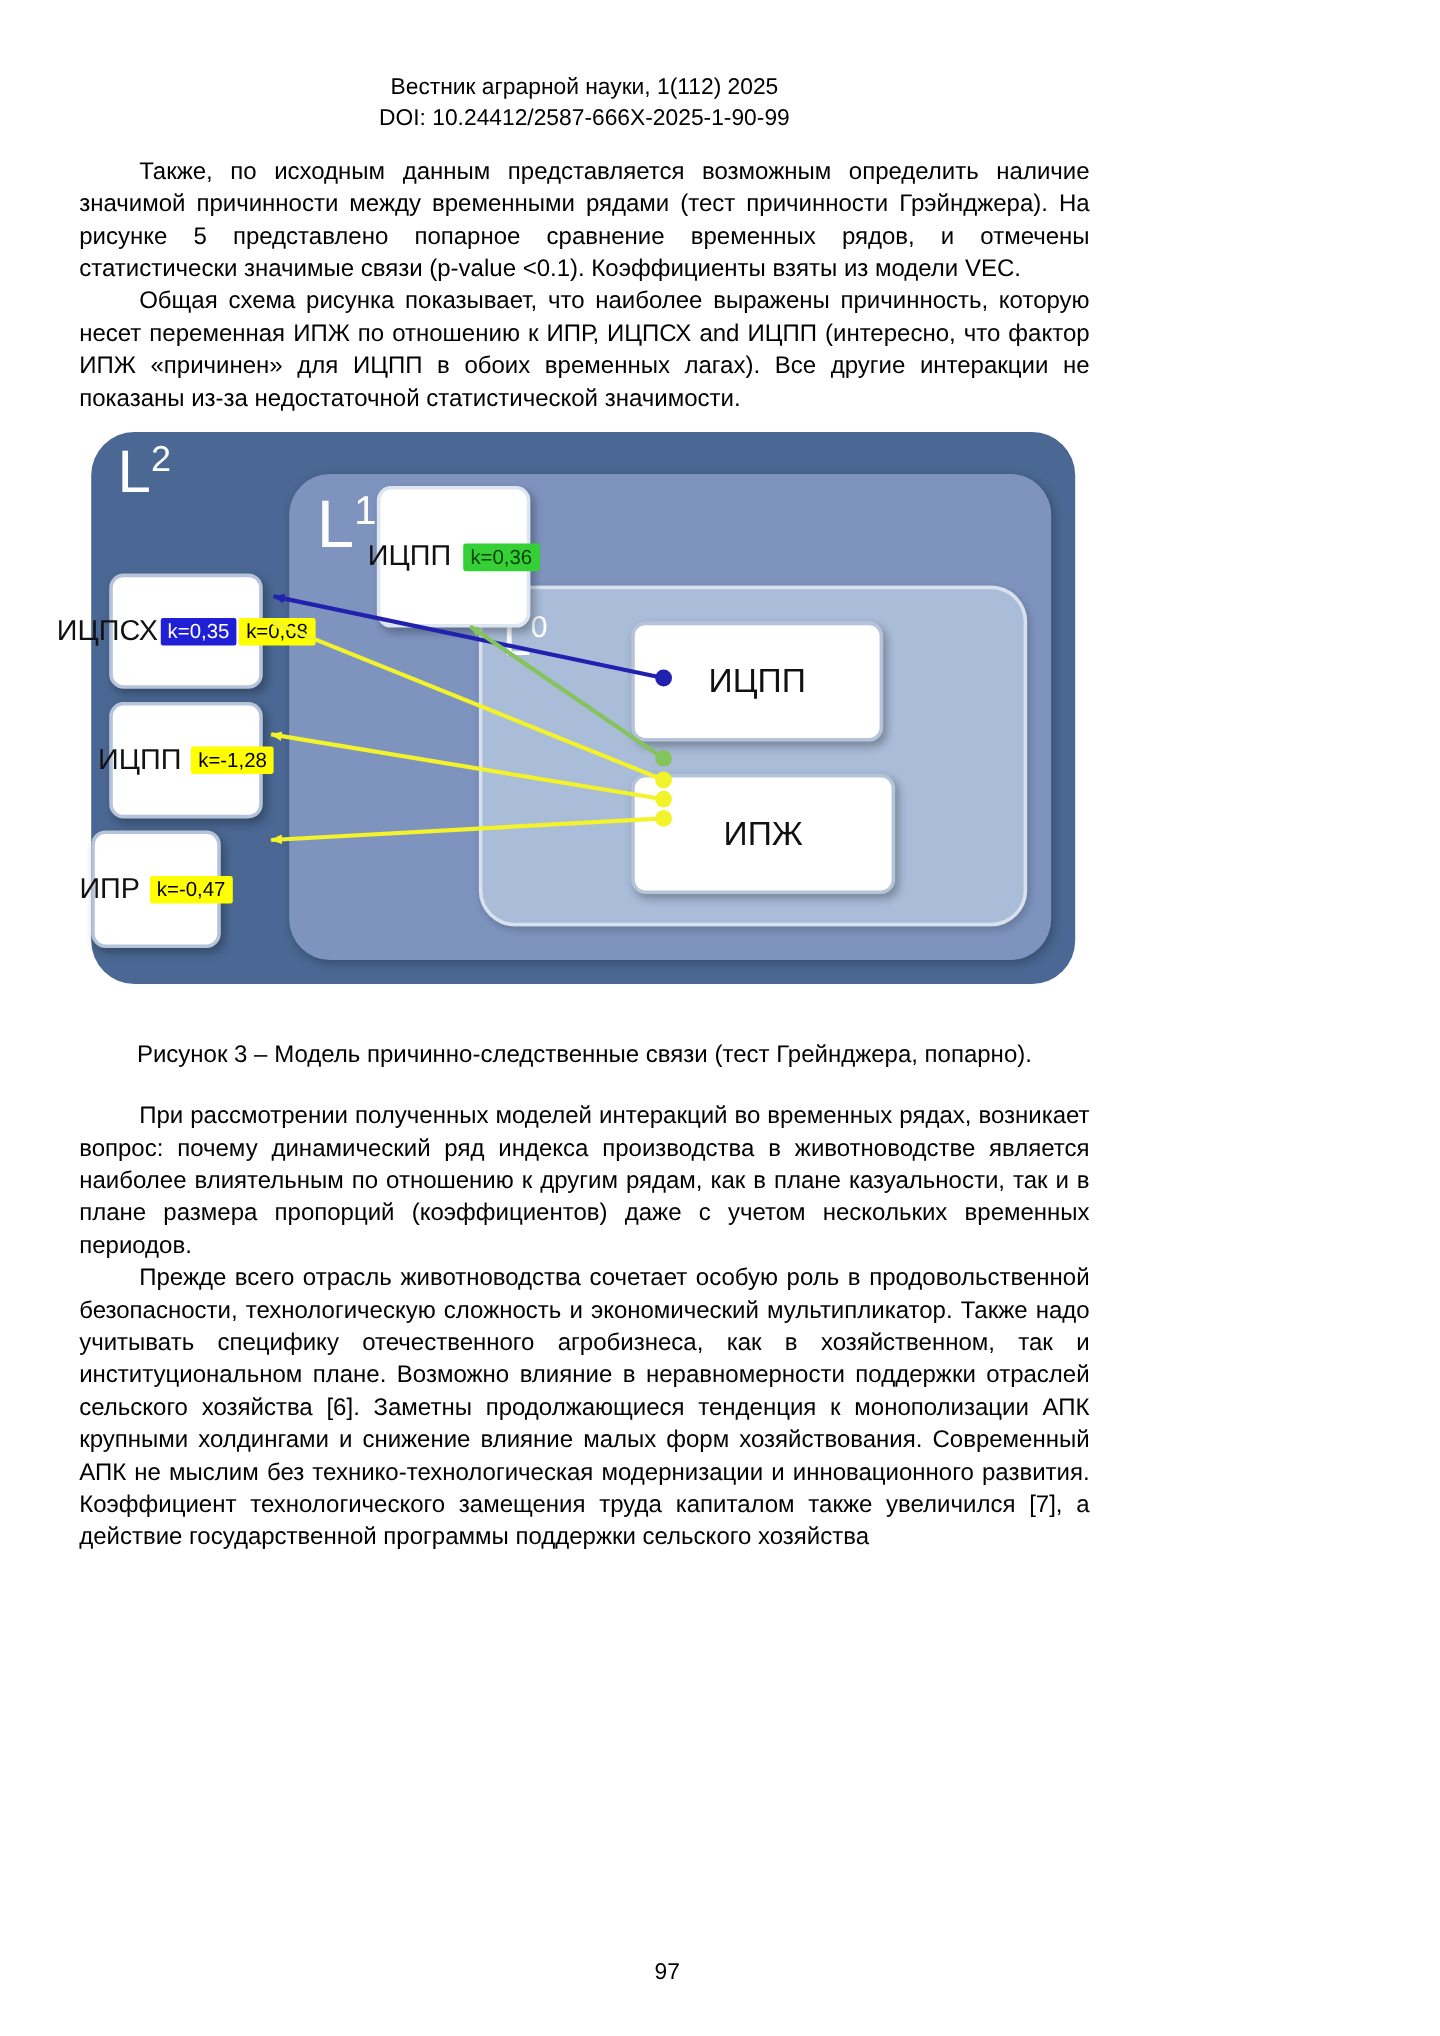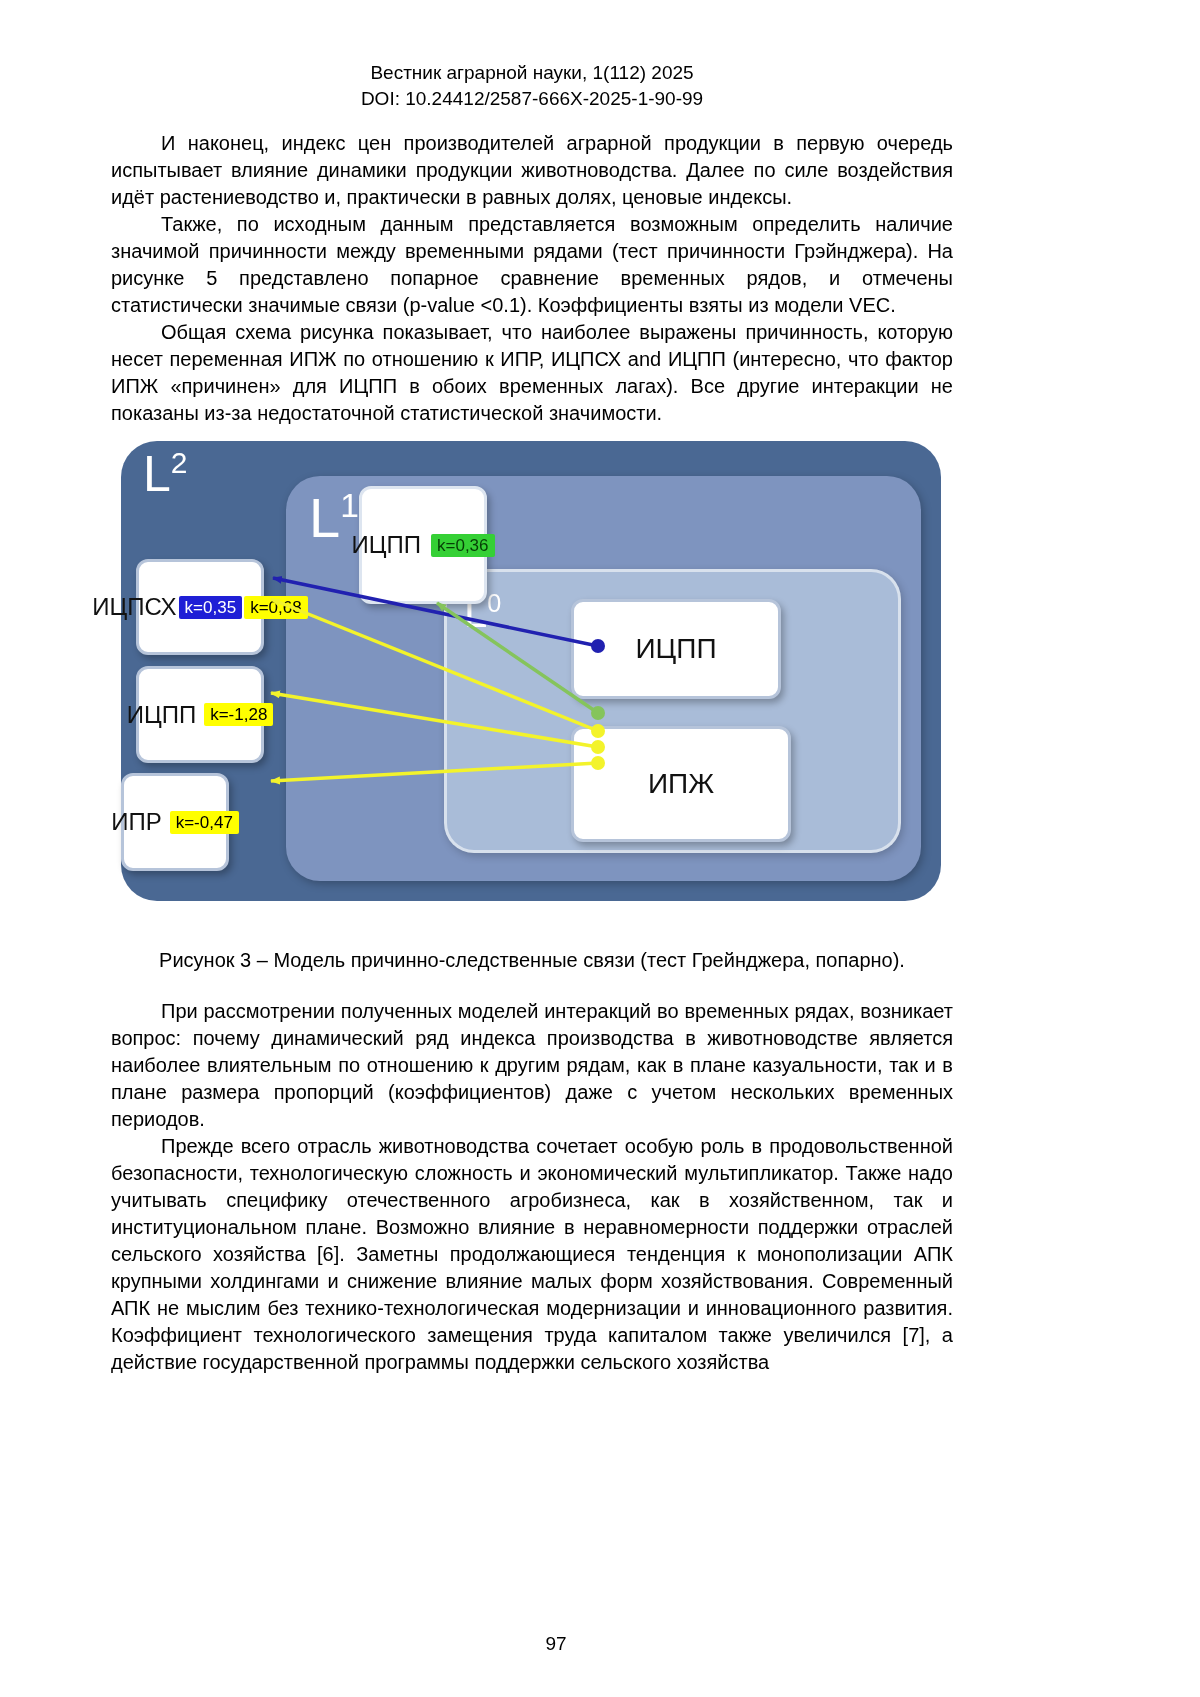--- a/index.html
+++ b/index.html
@@ -1,21 +1,21 @@
 <!DOCTYPE html>
 <html lang="ru" style="--l2-bg: #4a6893; --l1-bg: #7e94bf; --l0-bg: #a9bcd8; --chip-blue: #1f1fd6; --chip-yellow: #ffff00; --chip-green: #35d035; --arrow-blue: #2121b0; --arrow-green: #85c45c; --arrow-yellow: #f3f32b;"><head>
 <meta charset="utf-8">
 <style>
   html,body{margin:0;padding:0;background:#ffffff;}
   .page{
     width:1200px;height:1697px;position:relative;background:#ffffff;
     font-family:"Liberation Sans","DejaVu Sans",sans-serif;color:#000;
     overflow:hidden;
   }
-  .content{margin-left:111px;width:842px;}
+  .content{margin-left:66px;width:842px;}
   .page-header{padding-top:60px;text-align:center;font-size:19px;line-height:26px;}
   .para{
     margin:0;font-size:20px;line-height:27px;text-align:justify;
     text-indent:50px;
   }
   .para:first-of-type{margin-top:18px;}
   
   .figure{
     position:relative;width:820px;height:460px;margin:14px 0 0 10px;
     background:var(--l2-bg,#4a6893);border-radius:36px;
@@ -35,21 +35,21 @@
     box-sizing:border-box;display:flex;align-items:center;
     justify-content:center;gap:4px;box-shadow:3px 4px 7px rgba(0,0,0,.28);
   }
   .nd-title{font-size:24px;color:#111;}
   .nd-title-big{font-size:28px;color:#111;}
   .nd-icpsx{left:15px;top:118px;width:128px;height:96px;gap:2px;text-align:right;}
   .nd-icpp-l2{left:15px;top:225px;width:128px;height:97px;gap:8px;}
   .nd-ipr{left:0;top:332px;width:108px;height:98px;gap:8px;}
   .nd-icpp-l1{left:238px;top:45px;width:128px;height:118px;gap:10px;border-color:#dde5f0;}
   .nd-icpp-l0{left:450px;top:158px;width:210px;height:100px;}
-  .nd-ipzh{left:450px;top:285px;width:220px;height:116px;}
+  .nd-ipzh{left:450px;top:285px;width:220px;height:100px;}
   .chip{font-size:17px;line-height:21px;padding:1px 6px;border-radius:2px;}
   .chip-blue{background:var(--chip-blue,#1f1fd6);color:#fff;}
   .chip-yellow{background:var(--chip-yellow,#ffff00);color:#000;}
   .chip-green{background:var(--chip-green,#35d035);color:#063f06;}
   .arrows{position:absolute;left:0;top:0;width:820px;height:460px;pointer-events:none;z-index:10;}
   .ln{fill:none;stroke-width:3.5;}
   .ln-blue{stroke:var(--arrow-blue,#2121b0);}
   .ln-green{stroke:var(--arrow-green,#85c45c);}
   .ln-yellow{stroke:var(--arrow-yellow,#f3f32b);}
   .dot-blue{fill:var(--arrow-blue,#2121b0);}
@@ -66,21 +66,20 @@
 <body>
 
 <div class="page">
   <div class="content">
 
     <div class="page-header">
       <div>Вестник аграрной науки, 1(112) 2025</div>
       <div>DOI: 10.24412/2587-666X-2025-1-90-99</div>
     </div>
 
-    <p class="para">И наконец, индекс цен производителей аграрной продукции в первую очередь испытывает влияние динамики продукции животноводства. Далее по силе воздействия идёт растениеводство и, практически в равных долях, ценовые индексы.</p>
     <p class="para">Также, по исходным данным представляется возможным определить наличие значимой причинности между временными рядами (тест причинности Грэйнджера). На рисунке 5 представлено попарное сравнение временных рядов, и отмечены статистически значимые связи (p-value &lt;0.1). Коэффициенты взяты из модели VEC.</p>
     <p class="para">Общая схема рисунка показывает, что наиболее выражены причинность, которую несет переменная ИПЖ по отношению к ИПР, ИЦПСХ and ИЦПП (интересно, что фактор ИПЖ «причинен» для ИЦПП в обоих временных лагах). Все другие интеракции не показаны из-за недостаточной статистической значимости.</p>
 
     <div class="figure">
       <div class="lvl l2-label"><span>L</span><sup>2</sup></div>
 
       <div class="l1-bg"></div>
       <div class="lvl l1-label"><span>L</span><sup>1</sup></div>
 
       <div class="l0-bg"></div>

